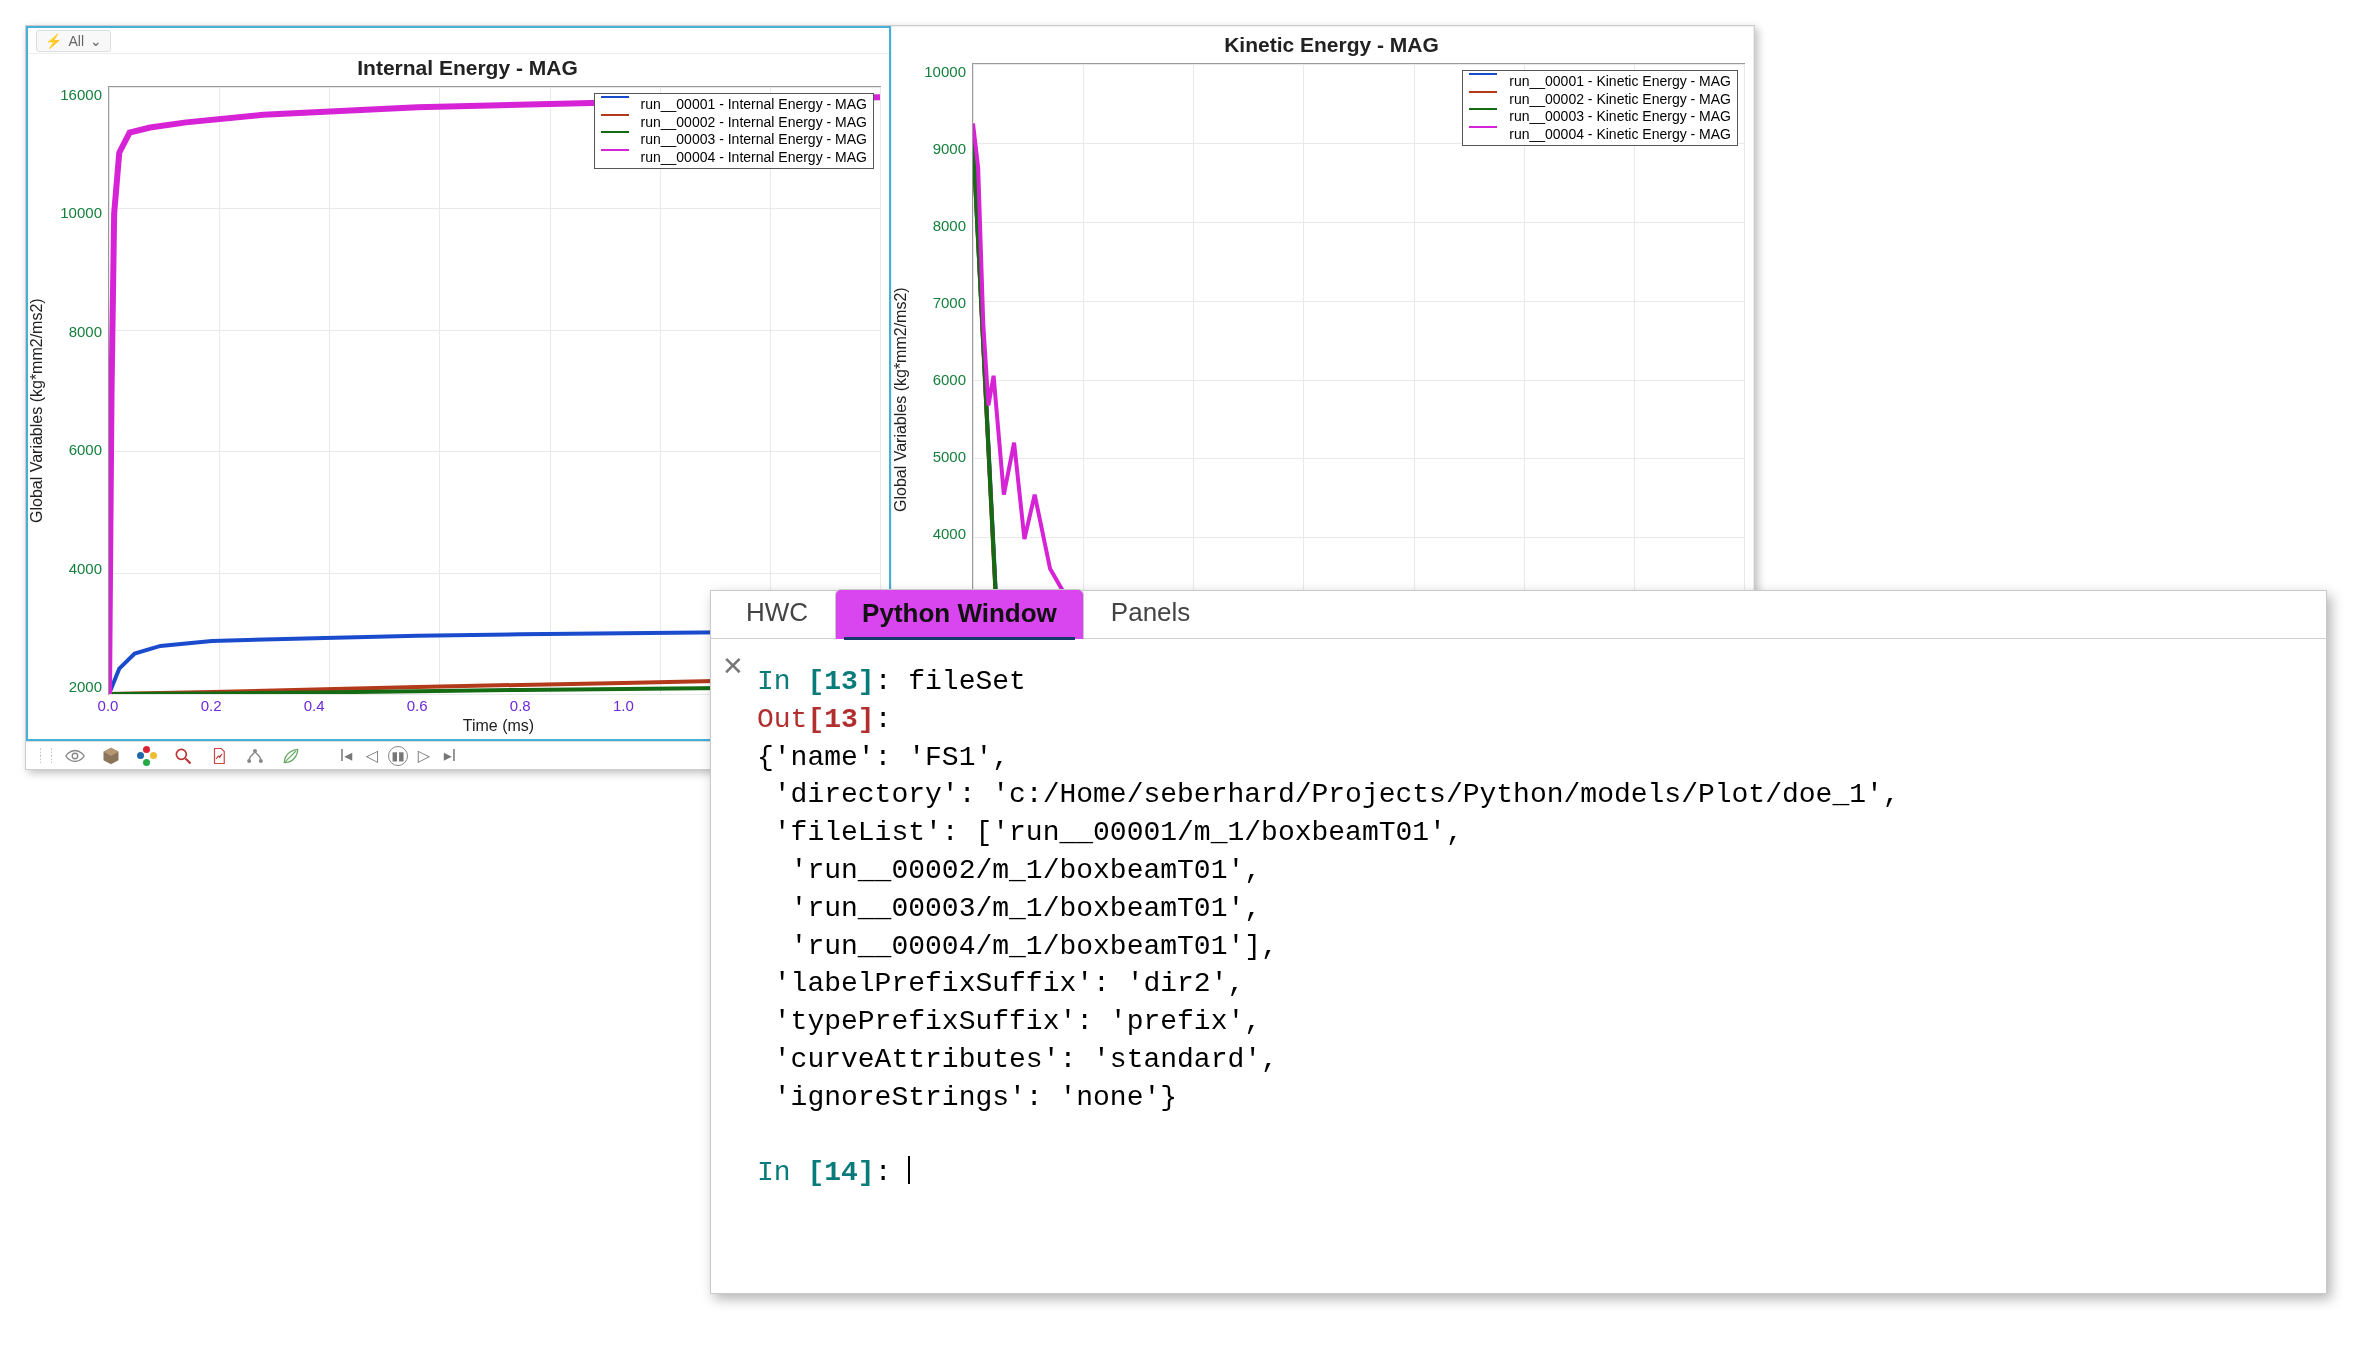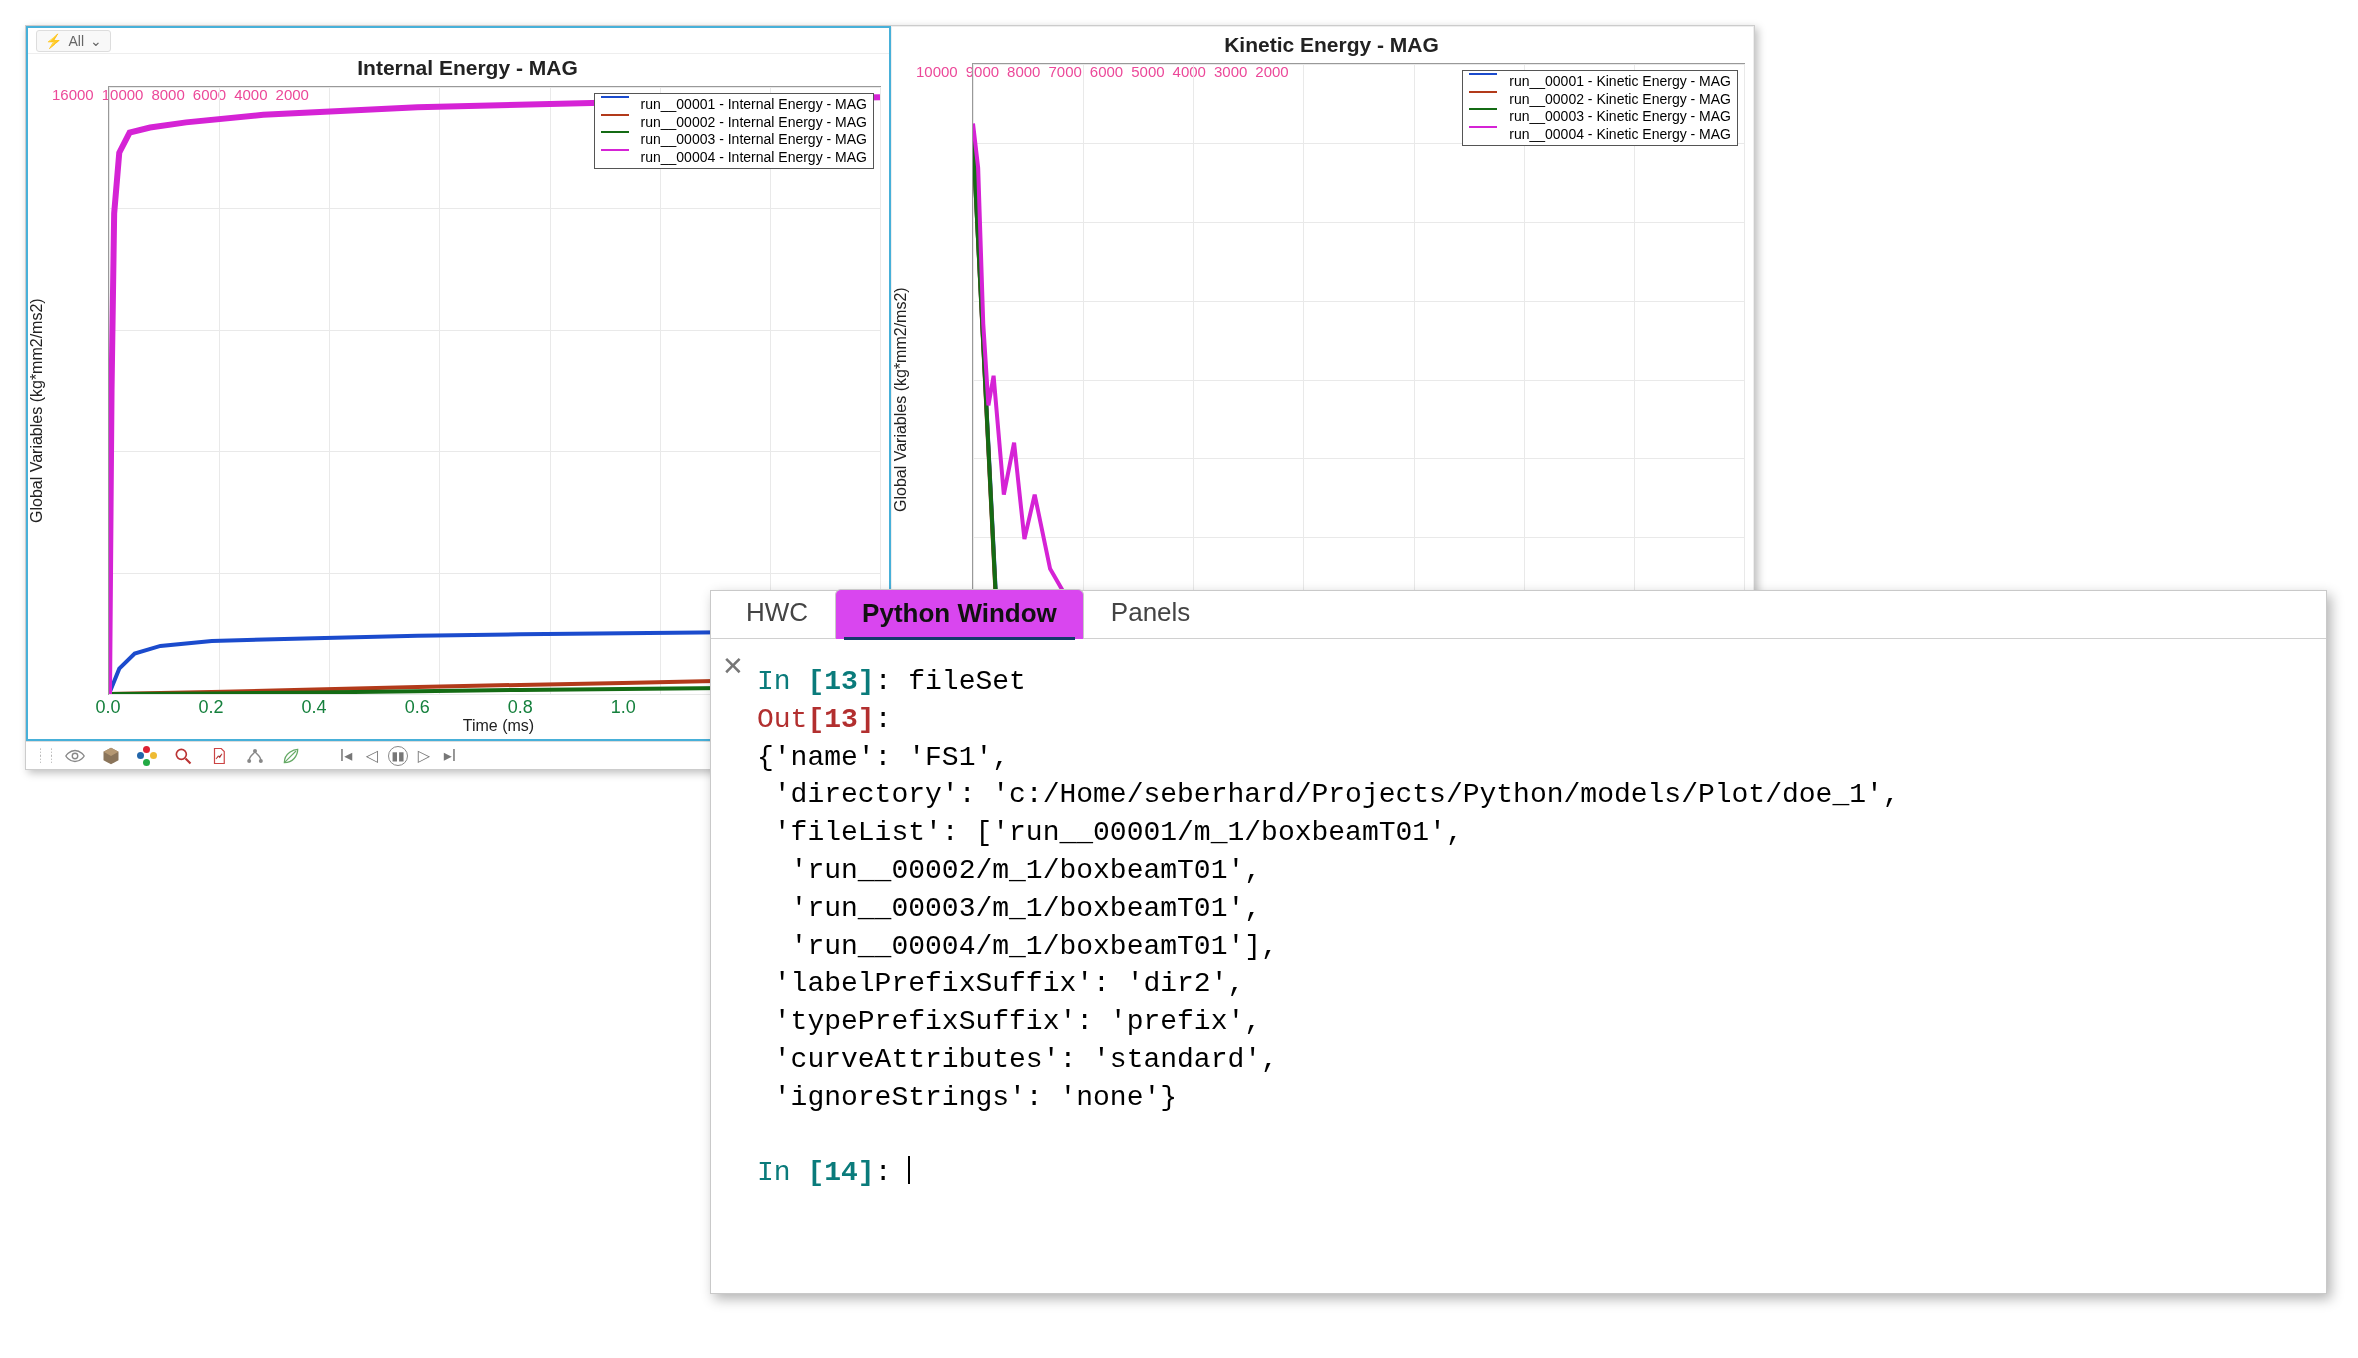--- a/index.html
+++ b/index.html
@@ -109,27 +109,26 @@
     color: #222;
     height: 22px;
   }
   .y-ticks {
     position: absolute;
     left: 0;
     top: 4px;
     bottom: 44px;
     width: 56px;
     display: flex;
-    flex-direction: row;
+    flex-direction: column;
     justify-content: space-between;
     font-size: 15px;
-    color: #ec4899;
+    color: #15803d;
     text-align: right;
     padding-right: 6px;
-    gap: 8px;
   }
   .plot-grid {
     position: absolute;
     inset: 0;
   }
   .grid-h, .grid-v {
     position: absolute;
     background: #e9e9e9;
   }
   .grid-h { left:0; right:0; height:1px; }
@@ -259,21 +258,21 @@
   .c-out  { color: #b22f2f; }
   .c-num  { color: #0a7b7b; font-weight: 700;}
   .c-numo { color: #b22f2f; font-weight: 700;}
   .caret {
     display:inline-block;
     width: 2px; height: 28px;
     background:#000;
     vertical-align: -4px;
   }
 
-  .tick-span { position:absolute; transform:translateX(-50%); font-size:18px; color:#15803d; top:2px; }
+  .tick-span { position:absolute; transform:translateX(-50%); font-size:15px; color:#6d28d9; top:2px; }
 </style>
 </head>
 <body>
 
 <div class="plot-window">
   <div class="plot-pair">
 
     <div class="chart-panel active">
       <div class="chart-topbar">
         <span class="sel-all">

